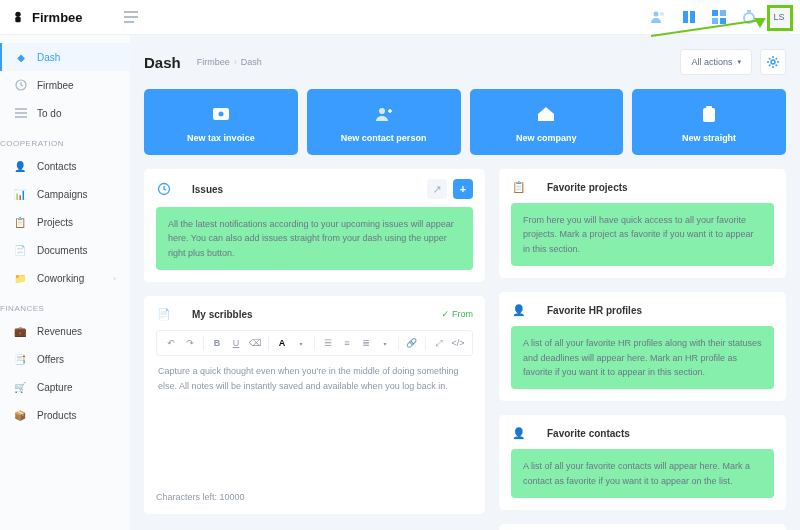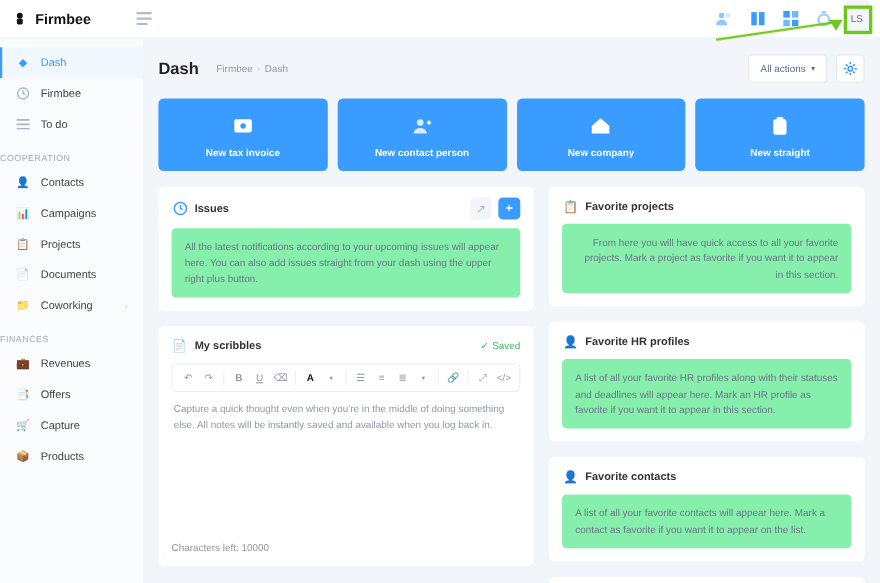--- a/index.html
+++ b/index.html
@@ -31,30 +31,30 @@
 .pageactions{margin-left:auto;display:flex;gap:8px}
 .btn-actions{background:#fff;border:1px solid #e6e9ef;border-radius:4px;padding:5px 10px;font-size:9px;color:#5a6b85;display:flex;align-items:center;gap:5px;cursor:pointer}
 .btn-gear{width:26px;height:26px;background:#fff;border:1px solid #e6e9ef;border-radius:4px;display:flex;align-items:center;justify-content:center;color:#3a9cff;cursor:pointer}
 .quickrow{display:flex;gap:9px;margin-bottom:14px}
 .quickcard{flex:1;background:#3a9cff;border-radius:5px;color:#fff;display:flex;flex-direction:column;align-items:center;justify-content:center;padding:14px 0 12px;cursor:pointer}
 .quickcard .qi{width:22px;height:22px;display:flex;align-items:center;justify-content:center;margin-bottom:8px}
 .quickcard .ql{font-size:9px;font-weight:600}
 .cols{display:flex;gap:14px}
 .col{flex:1;display:flex;flex-direction:column;gap:14px}
 .panel{background:#fff;border-radius:5px;padding:10px 12px 12px}
-.panel-head{display:flex;align-items:center;gap:5px;margin-bottom:8px}
+.panel-head{display:flex;align-items:center;gap:20px;margin-bottom:8px}
 .ph-ico{width:16px;height:16px;display:flex;align-items:center;justify-content:center}
 .ph-title{font-size:10px;font-weight:600;color:#333}
 .ph-actions{margin-left:auto;display:flex;gap:6px;align-items:center}
 .sqbtn{width:20px;height:20px;border-radius:4px;display:flex;align-items:center;justify-content:center;cursor:pointer}
 .sqbtn.light{background:#f2f5f9;color:#a9b4c4}
 .sqbtn.blue{background:#3a9cff;color:#fff;font-weight:700}
 .saved{font-size:9px;color:#3fb560;display:flex;align-items:center;gap:3px}
 .infobox{background:#86efac;border-radius:4px;padding:10px 12px;font-size:9px;color:#6c7688;line-height:1.6}
-.infobox.center{text-align:right}
+.infobox.center{text-align:left}
 .toolbar{border:1px solid #ecf0f5;border-radius:3px;padding:4px 6px;display:flex;gap:3px;align-items:center;margin-bottom:6px;flex-wrap:nowrap;overflow:hidden}
 .tbtn{width:16px;height:16px;display:flex;align-items:center;justify-content:center;font-size:9px;color:#8f98a8;cursor:pointer;flex-shrink:0}
 .tdiv{width:1px;height:14px;background:#ecf0f5;margin:0 2px;flex-shrink:0}
 .notes-body{font-size:9px;color:#8f98a8;line-height:1.6;min-height:70px;padding:2px}
 .charleft{font-size:9px;color:#8f98a8;margin-top:60px}
 </style>
 </head>
 <body>
 
 <div class="topbar">
@@ -250,21 +250,21 @@
             </div>
           </div>
           <div class="infobox">All the latest notifications according to your upcoming issues will appear here. You can also add issues straight from your dash using the upper right plus button.</div>
         </div>
 
         <div class="panel">
           <div class="panel-head">
             <span class="ph-ico" style="color:#3a9cff">📄</span>
             <span class="ph-title">My scribbles</span>
             <div class="ph-actions">
-                <span class="saved">✓ <span>Saved</span></span>
+                <span class="saved">✓ <span>From</span></span>
               </div>
           </div>
           <div class="toolbar">
             <div class="tbtn">↶</div>
               <div class="tbtn">↷</div>
               <div class="tdiv"></div>
             <div class="tbtn">
                 <b>B</b>
               </div>
               <div class="tbtn">

